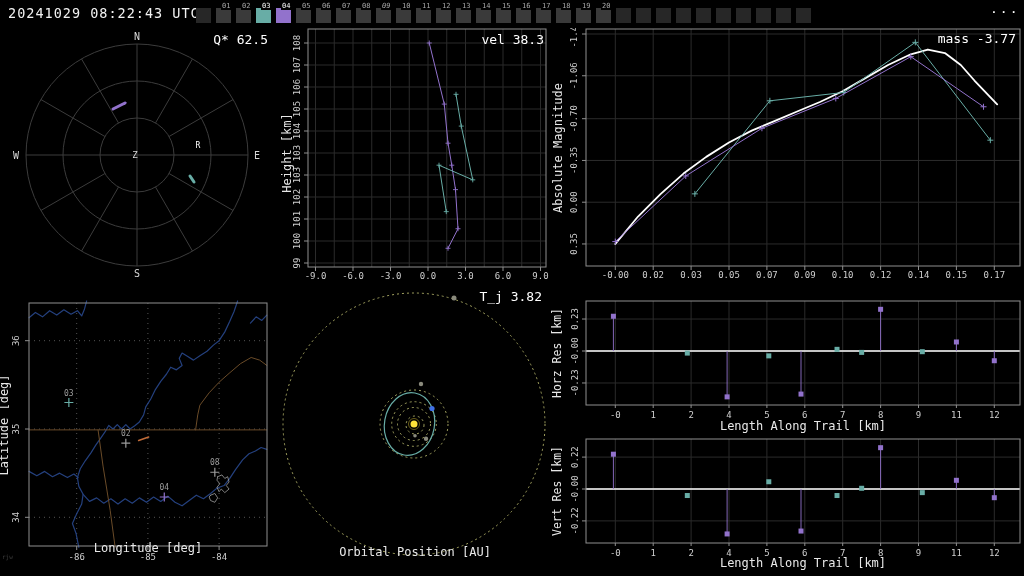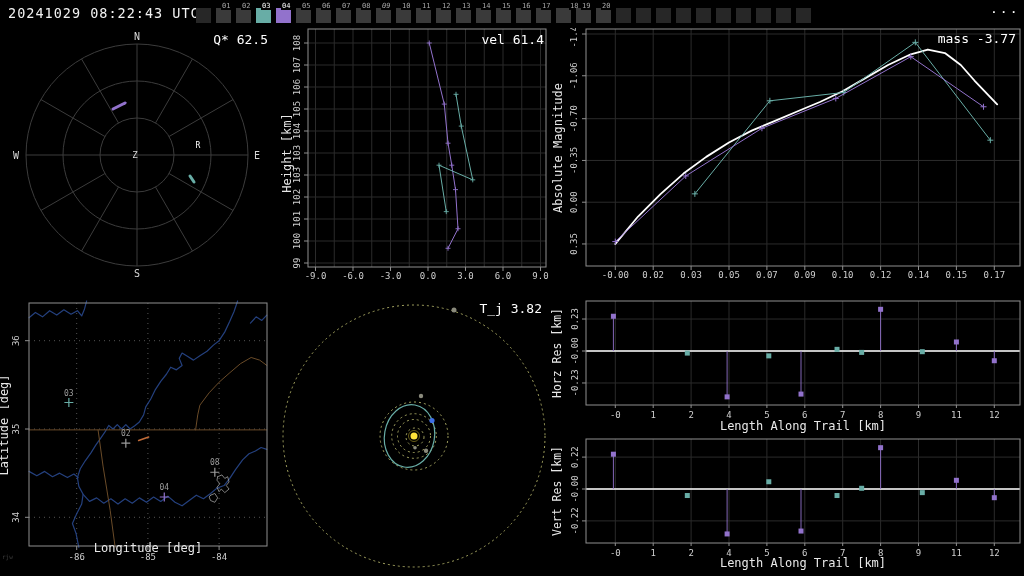--- a/index.html
+++ b/index.html
@@ -53,21 +53,21 @@
         <div class="tablabel" style="left: 461px; color: rgb(168, 168, 168);">13</div>
         <div class="tab" style="left: 476px; background: rgb(58, 58, 58);"></div>
         <div class="tablabel" style="left: 481px; color: rgb(168, 168, 168);">14</div>
         <div class="tab" style="left: 496px; background: rgb(58, 58, 58);"></div>
         <div class="tablabel" style="left: 501px; color: rgb(168, 168, 168);">15</div>
         <div class="tab" style="left: 516px; background: rgb(58, 58, 58);"></div>
         <div class="tablabel" style="left: 521px; color: rgb(168, 168, 168);">16</div>
         <div class="tab" style="left: 536px; background: rgb(58, 58, 58);"></div>
         <div class="tablabel" style="left: 541px; color: rgb(168, 168, 168);">17</div>
         <div class="tab" style="left: 556px; background: rgb(58, 58, 58);"></div>
-        <div class="tablabel" style="left: 561px; color: rgb(168, 168, 168); margin-left: 8px;">18</div>
+        <div class="tablabel" style="left: 561px; color: rgb(168, 168, 168);">18</div>
         <div class="tab" style="left: 576px; background: rgb(58, 58, 58);"></div>
         <div class="tablabel" style="left: 581px; color: rgb(168, 168, 168);">19</div>
         <div class="tab" style="left: 596px; background: rgb(58, 58, 58);"></div>
         <div class="tablabel" style="left: 601px; color: rgb(168, 168, 168);">20</div>
         <div class="tab" style="left: 616px; background: rgb(39, 39, 39);"></div>
         <div class="tab" style="left: 636px; background: rgb(39, 39, 39);"></div>
         <div class="tab" style="left: 656px; background: rgb(39, 39, 39);"></div>
         <div class="tab" style="left: 676px; background: rgb(39, 39, 39);"></div>
         <div class="tab" style="left: 696px; background: rgb(39, 39, 39);"></div>
         <div class="tab" style="left: 716px; background: rgb(39, 39, 39);"></div>
@@ -194,21 +194,21 @@
           <path d="M175.5 200.74399999999986H180.5M178 198.24399999999986V203.24399999999986" stroke="#9272cc" stroke-width="0.9" fill="none"></path>
           <path d="M165.5 220.29600000000016H170.5M168 217.79600000000016V222.79600000000016" stroke="#9272cc" stroke-width="0.9" fill="none"></path>
           <polyline points="176.00,66.32 181.25,98.10 192.75,151.86 159.00,137.20 166.25,183.64" fill="none" stroke="#68ada6" stroke-width="1" stroke-linejoin="round" stroke-linecap="round"></polyline>
           <path d="M173.5 66.32399999999987H178.5M176 63.82399999999987V68.82399999999987" stroke="#68ada6" stroke-width="0.9" fill="none"></path>
           <path d="M178.75 98.09600000000015H183.75M181.25 95.59600000000015V100.59600000000015" stroke="#68ada6" stroke-width="0.9" fill="none"></path>
           <path d="M190.25 151.86399999999986H195.25M192.75 149.36399999999986V154.36399999999986" stroke="#68ada6" stroke-width="0.9" fill="none"></path>
           <path d="M156.5 137.2H161.5M159 134.7V139.7" stroke="#68ada6" stroke-width="0.9" fill="none"></path>
           <path d="M163.75 183.63600000000014H168.75M166.25 181.13600000000014V186.13600000000014" stroke="#68ada6" stroke-width="0.9" fill="none"></path>
         </g>
       </svg>
-    <div class="annot" style="right:6px;top:4px">vel 61.4</div>
+    <div class="annot" style="right:6px;top:4px">vel 38.3</div>
   </div>
 
   <div class="panel" style="left:550px;top:28px;width:474px;height:270px">
     <svg id="svg-mass" width="474" height="270">
         <g>
           <line x1="65.3" y1="1" x2="65.3" y2="238" stroke="#2b2b2b"></line>
           <line x1="103.19999999999999" y1="1" x2="103.19999999999999" y2="238" stroke="#2b2b2b"></line>
           <line x1="141.1" y1="1" x2="141.1" y2="238" stroke="#2b2b2b"></line>
           <line x1="179" y1="1" x2="179" y2="238" stroke="#2b2b2b"></line>
           <line x1="216.89999999999998" y1="1" x2="216.89999999999998" y2="238" stroke="#2b2b2b"></line>
@@ -343,21 +343,21 @@
           <line x1="25" y1="219.3" x2="29" y2="219.3" stroke="#8f8f8f"></line>
           <text x="19" y="219.3" fill="#cfcfcf" font-size="9" text-anchor="middle" transform="rotate(-90 19 219.3)">34</text>
         </g>
         <g>
           <text x="8" y="127" fill="#e8e8e8" font-size="12" text-anchor="middle" transform="rotate(-90 8 127)">Latitude [deg]</text>
         </g>
       </svg>
     <div class="xlabel" style="left:29px;width:238px;bottom:21px">Longitude [deg]</div>
   </div>
 
-  <div class="panel" style="left:280px;top:296px;width:270px;height:278px">
+  <div class="panel" style="left:280px;top:284px;width:270px;height:278px">
     <svg id="svg-orbit" width="270" height="278">
         <g>
           <circle cx="135" cy="141" r="9" fill="none" stroke="#a3a360" stroke-width="1" stroke-dasharray="2 3"></circle>
           <circle cx="134" cy="140" r="16.5" fill="none" stroke="#a3a360" stroke-width="1" stroke-dasharray="2 3"></circle>
           <circle cx="134" cy="140" r="22.3" fill="none" stroke="#a3a360" stroke-width="1" stroke-dasharray="2 3"></circle>
           <circle cx="134" cy="140" r="34" fill="none" stroke="#a3a360" stroke-width="1" stroke-dasharray="2 3"></circle>
           <circle cx="134" cy="140" r="131" fill="none" stroke="#a3a360" stroke-width="1" stroke-dasharray="2 3"></circle>
         </g>
         <g>
           <ellipse cx="129.5" cy="140" rx="25" ry="31.5" fill="none" stroke="#68ada6" stroke-width="1.2" transform="rotate(10 129.5 140)"></ellipse>
@@ -370,20 +370,21 @@
         </g>
         <g>
           <circle cx="152" cy="124.5" r="2.6" fill="#3e6fe6"></circle>
         </g>
         <g>
           <circle cx="134" cy="140" r="3.5" fill="#ffe43a"></circle>
           <circle cx="134" cy="140" r="5.5" fill="none" stroke="#ffe43a" stroke-width="0.8" opacity="0.5"></circle>
         </g>
       </svg>
     <div class="annot" style="right:8px;top:5px">T_j 3.82</div>
+    <div class="xlabel" style="left:0;width:270px;bottom:3px">Orbital Position [AU]</div>
   </div>
 
   <div class="panel" style="left:550px;top:298px;width:474px;height:139px">
     <svg id="svg-horz" width="474" height="139">
         <g>
           <line x1="65.3" y1="3" x2="65.3" y2="107" stroke="#2b2b2b"></line>
           <line x1="103.19999999999999" y1="3" x2="103.19999999999999" y2="107" stroke="#2b2b2b"></line>
           <line x1="141.1" y1="3" x2="141.1" y2="107" stroke="#2b2b2b"></line>
           <line x1="179" y1="3" x2="179" y2="107" stroke="#2b2b2b"></line>
           <line x1="216.89999999999998" y1="3" x2="216.89999999999998" y2="107" stroke="#2b2b2b"></line>

